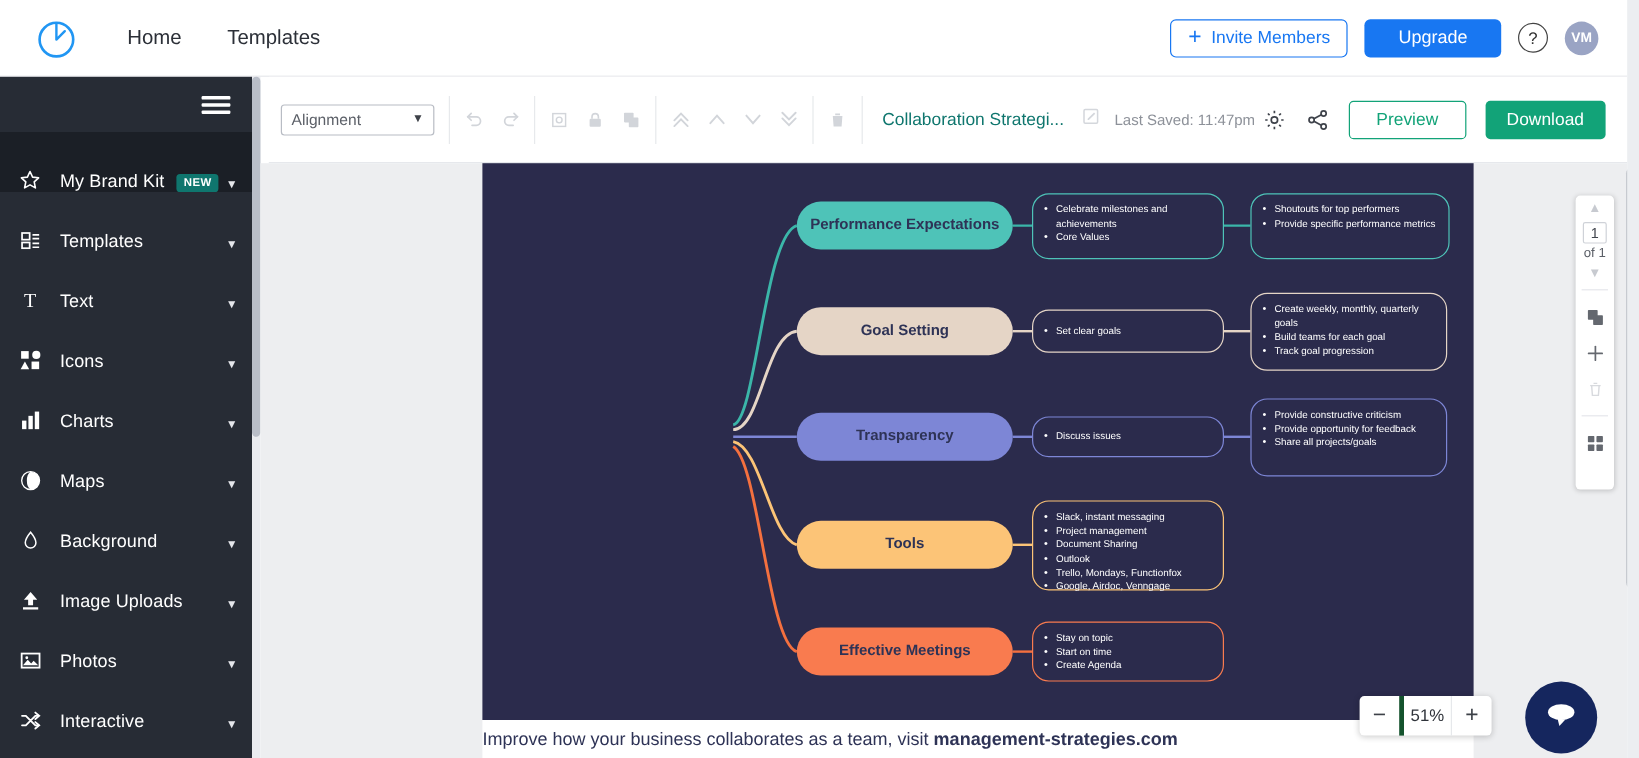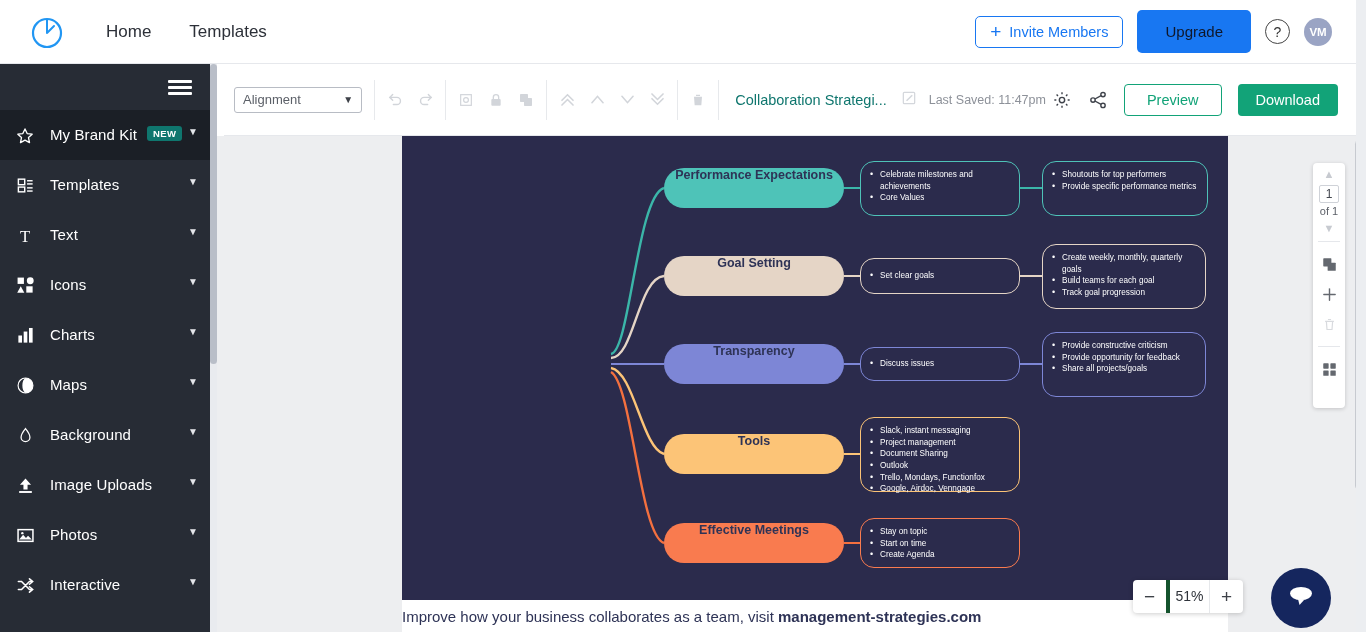--- a/index.html
+++ b/index.html
@@ -26,22 +26,22 @@
     margin-right: 24px;
   }
   .btn-invite {
     display: flex; align-items: center; gap: 8px;
     height: 32px; padding: 0 14px; border: 1px solid #1877f2; border-radius: 5px;
     background: #fff; color: #1877f2; font-size: 14.5px; cursor: pointer;
     font-family: "Liberation Sans", sans-serif;
   }
   .btn-invite .plus { font-size: 19px; line-height: 1; font-weight: 400; }
   .btn-upgrade {
-    height: 43px; padding: 0 28px; border: none; border-radius: 5px;
-    background: #1877f2; color: #0f172a; font-size: 15px; cursor: pointer;
+    height: 32px; padding: 0 28px; border: none; border-radius: 5px;
+    background: #1877f2; color: #ffffff; font-size: 15px; cursor: pointer;
     font-family: "Liberation Sans", sans-serif;
   }
   .help-circle {
     width: 25px; height: 25px; border-radius: 50%; border: 1.4px solid #444;
     display: flex; align-items: center; justify-content: center;
     font-size: 14px; color: #333; cursor: pointer;
   }
   .avatar {
     width: 28px; height: 28px; border-radius: 50%; background: #9aa4c4;
     color: #fff; font-size: 11.5px; font-weight: bold;
@@ -55,21 +55,21 @@
   }
   .ham-row {
     height: 46px; display: flex; align-items: center; justify-content: flex-end;
     padding-right: 18px; cursor: pointer;
   }
   .ham span {
     display: block; width: 24px; height: 3px; background: #fff;
     border-radius: 1px; margin: 3px 0;
   }
   .side-item {
-    height: 50px; display: flex; align-items: flex-start; padding: 16px 12px 0 10px;
+    height: 50px; display: flex; align-items: flex-end; padding: 16px 12px 0 10px;
     color: #fff; cursor: pointer; position: relative;
   }
   .side-item.brandkit { background: #1b1f26; }
   .side-ico {
     width: 30px; display: flex; align-items: center; justify-content: center;
     flex: 0 0 30px;
   }
   .side-label { font-size: 15px; margin-left: 10px; letter-spacing: .1px; }
   .new-badge {
     margin-left: 10px; background: #0f766e; color: #fff; font-size: 9.5px;
@@ -140,21 +140,21 @@
   }
   .footer-strip {
     position: absolute; top: 600px; left: 402px; width: 826px; height: 32px;
     background: #fff; display: flex; align-items: center; justify-content: flex-start;
   }
   .footer-text { font-size: 15px; color: #2e3356; }
   .footer-text b { font-weight: bold; }
 
   
   .node {
-    position: absolute; border-radius: 22px; display: flex; align-items: flex-start;
+    position: absolute; border-radius: 22px; display: flex; align-items: center;
     justify-content: center; font-size: 12.5px; font-weight: bold;
     color: #2e3356; text-align: center; line-height: 1.25;
   }
   .center-node {
     position: absolute; left: 29px; top: 193px; width: 180px; height: 62px;
     background: #fbfaf8; border-radius: 14px; display: flex; align-items: center;
     justify-content: center; font-size: 13.5px; font-weight: bold; color: #2e3356;
     text-align: center; line-height: 1.3; letter-spacing: .4px;
   }
   .detail {

